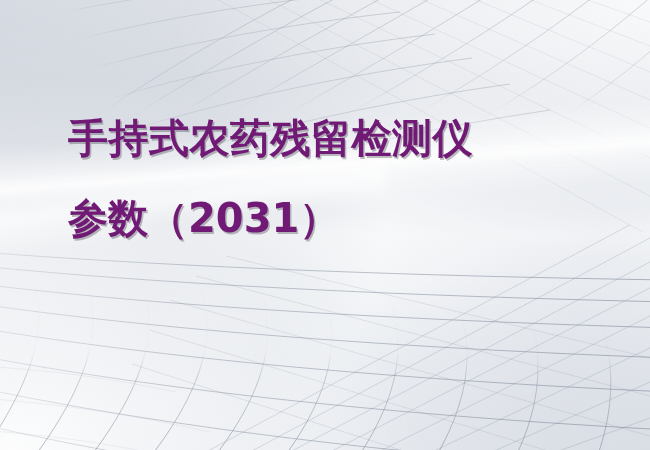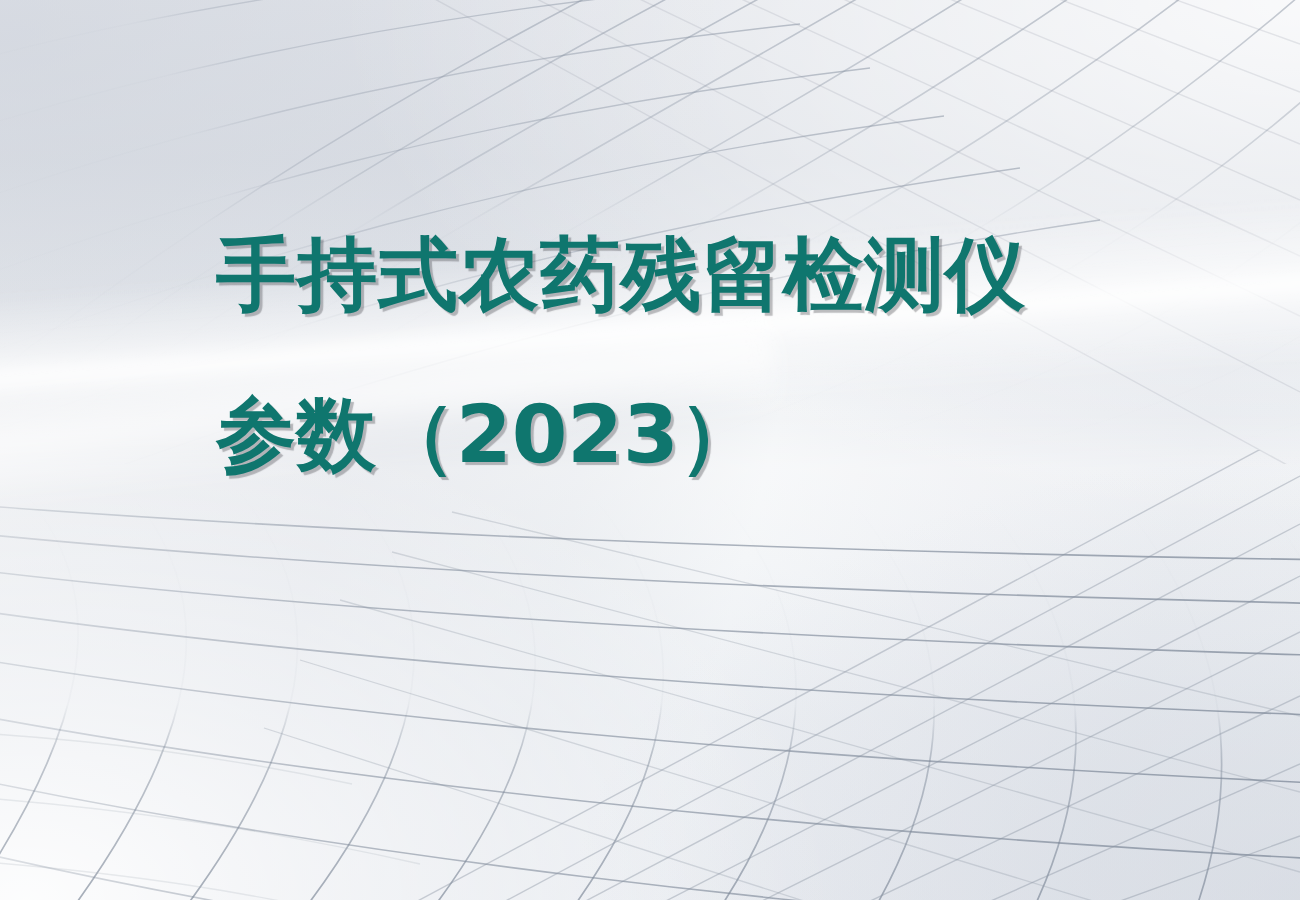--- a/index.html
+++ b/index.html
@@ -127,29 +127,28 @@
   }
 
   
   .title-block {
     position: absolute;
     left: 68px;
     top: 118px;
     width: 520px;
   }
   .title-line {
-    color: #0f766e;
+    color: #701a75;
     font-family: "DejaVu Sans", "Liberation Sans", sans-serif;
     font-weight: bold;
     font-size: 40px;
     line-height: 1;
     letter-spacing: 0.5px;
     white-space: nowrap;
     text-shadow: 1.5px 1.5px 0.5px rgba(40,40,48,0.30);
-    margin-left: 40px;
   }
   .title-line.l1 { margin-bottom: 40px; }
   .title-line.l2 { letter-spacing: 0px; }
 </style>
 </head>
 <body>
 
 <div class="banner">
 
   <div class="bg-base"></div>
@@ -271,16 +270,16 @@
       <path d="M -20,430 C 60,436 130,446 200,464"></path>
       <path d="M -20,366 C 50,370 110,378 176,392"></path>
     </g>
   </svg>
 
   <div class="bg-sweep"></div>
   <div class="bg-sweep2"></div>
 
   <div class="title-block">
     <div class="title-line l1">手持式农药残留检测仪</div>
-    <div class="title-line l2">参数（2023）</div>
+    <div class="title-line l2">参数（2031）</div>
   </div>
 
 </div>
 
 </body></html>

